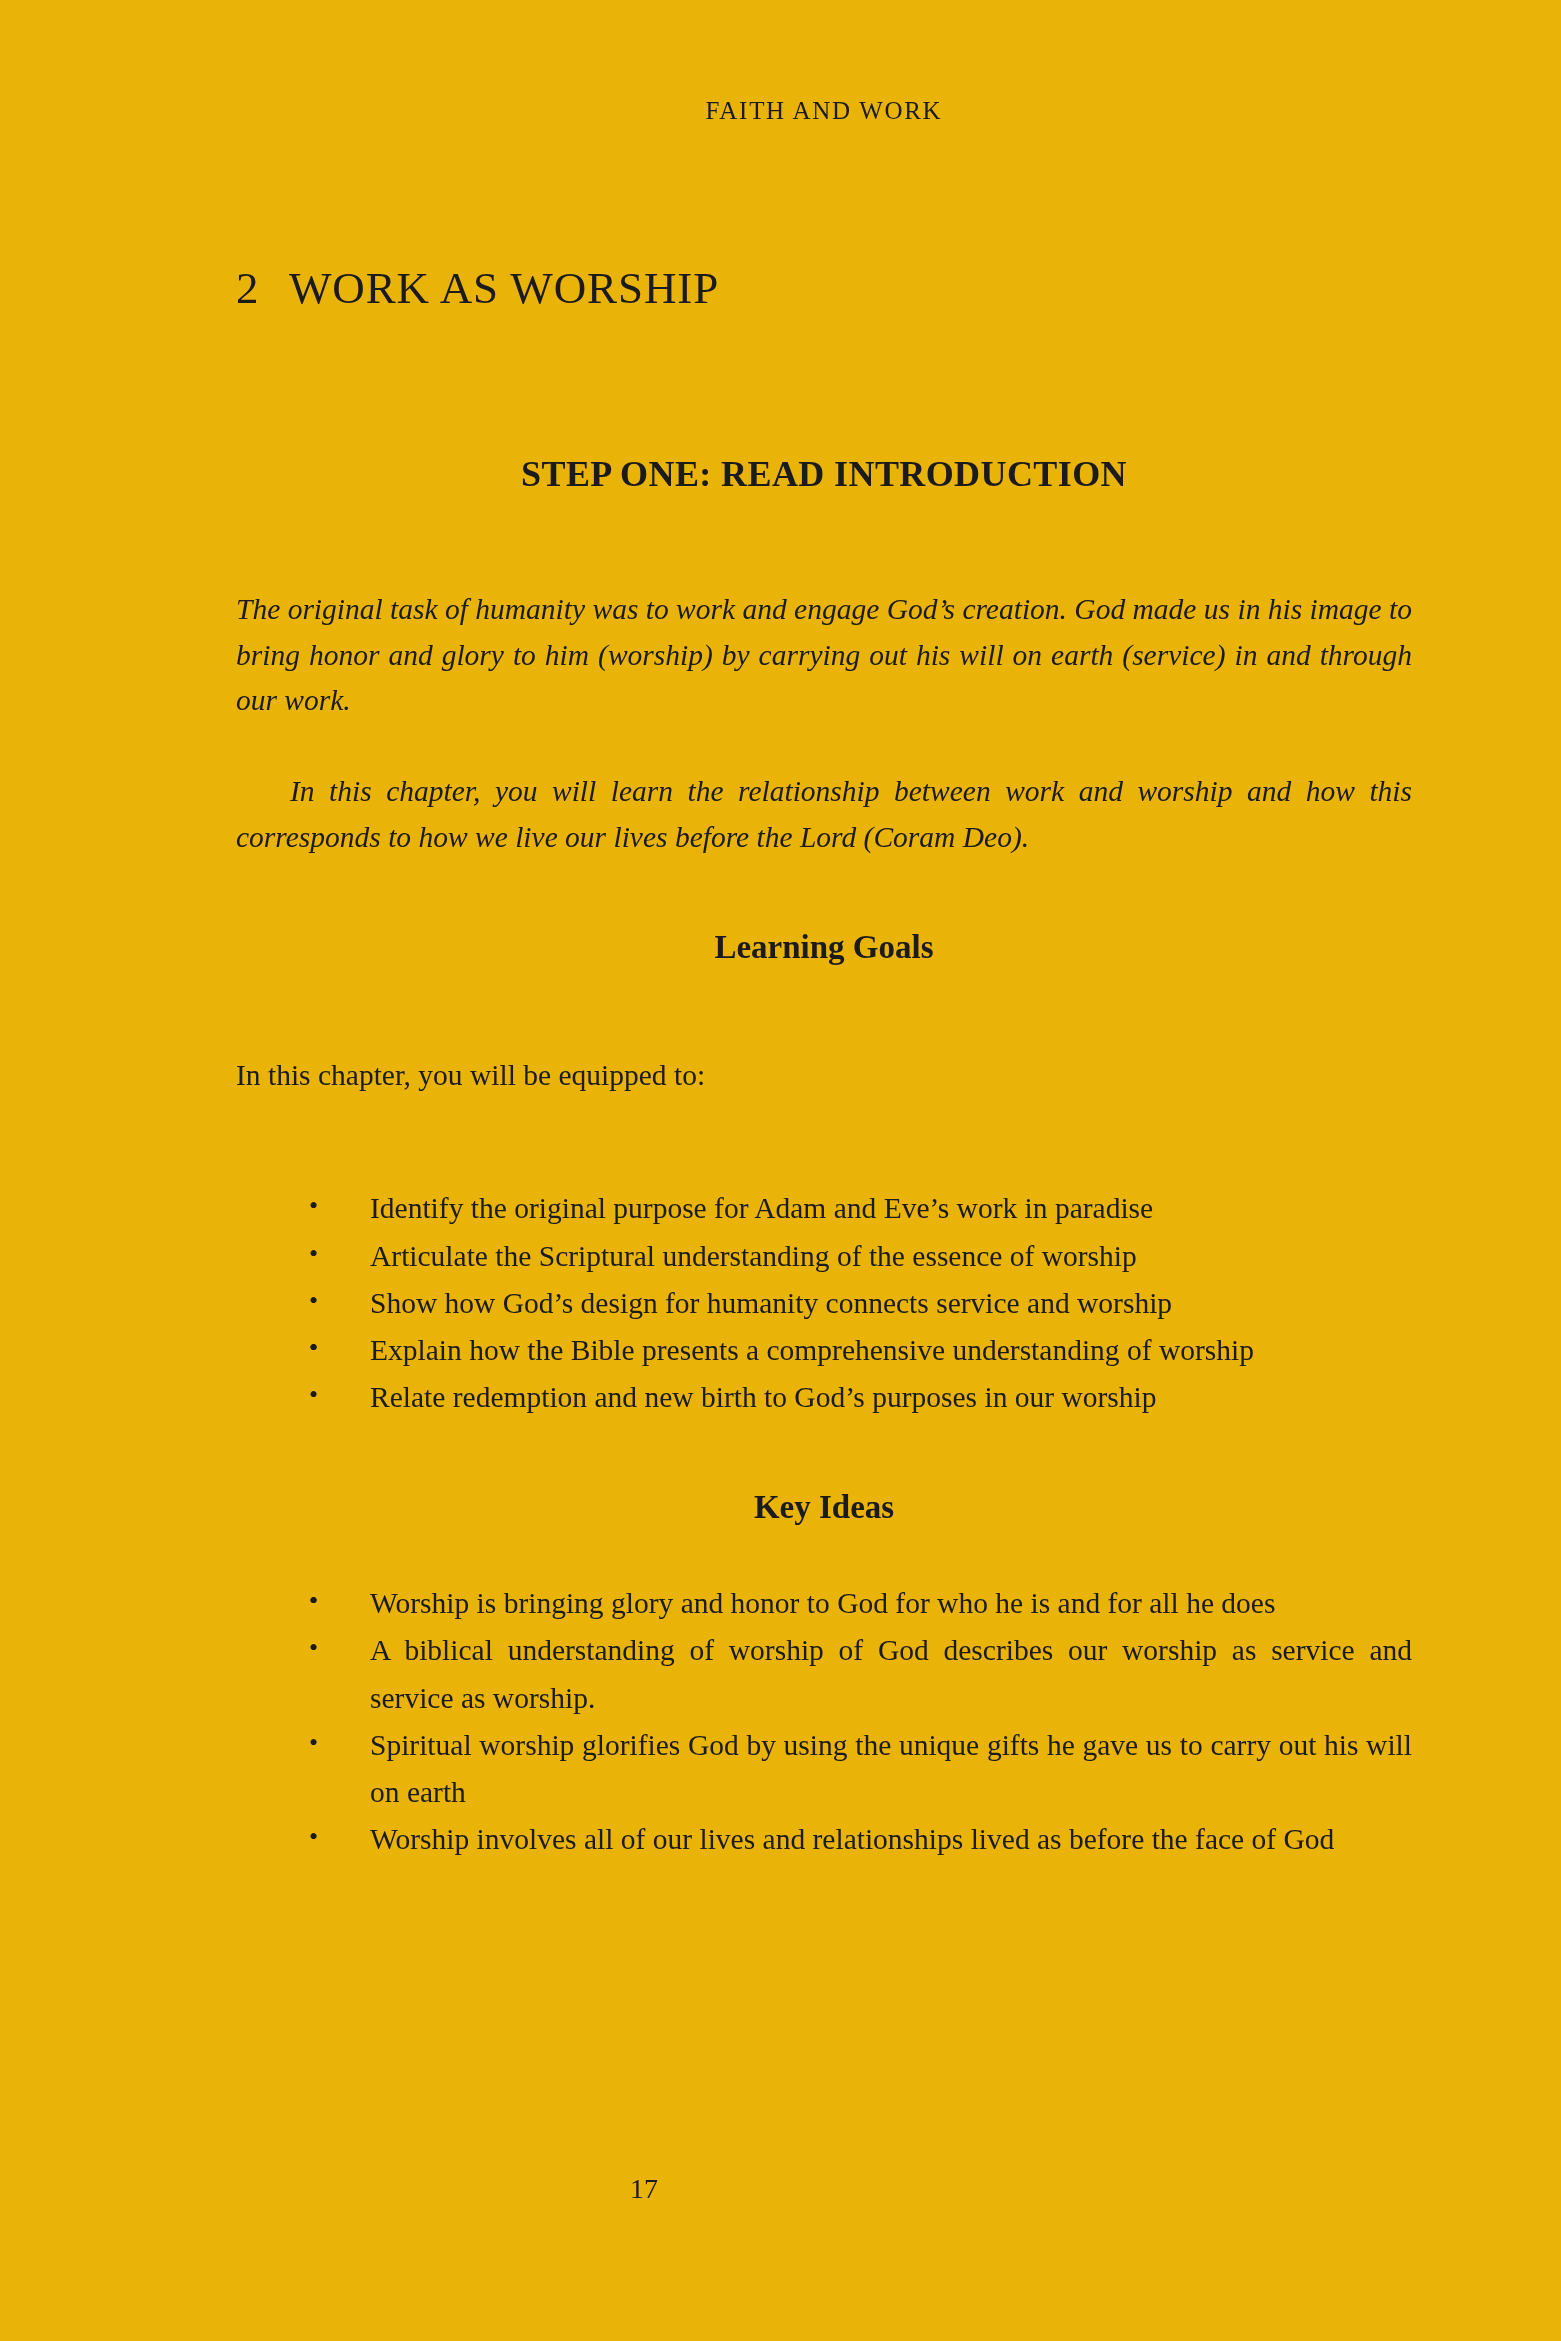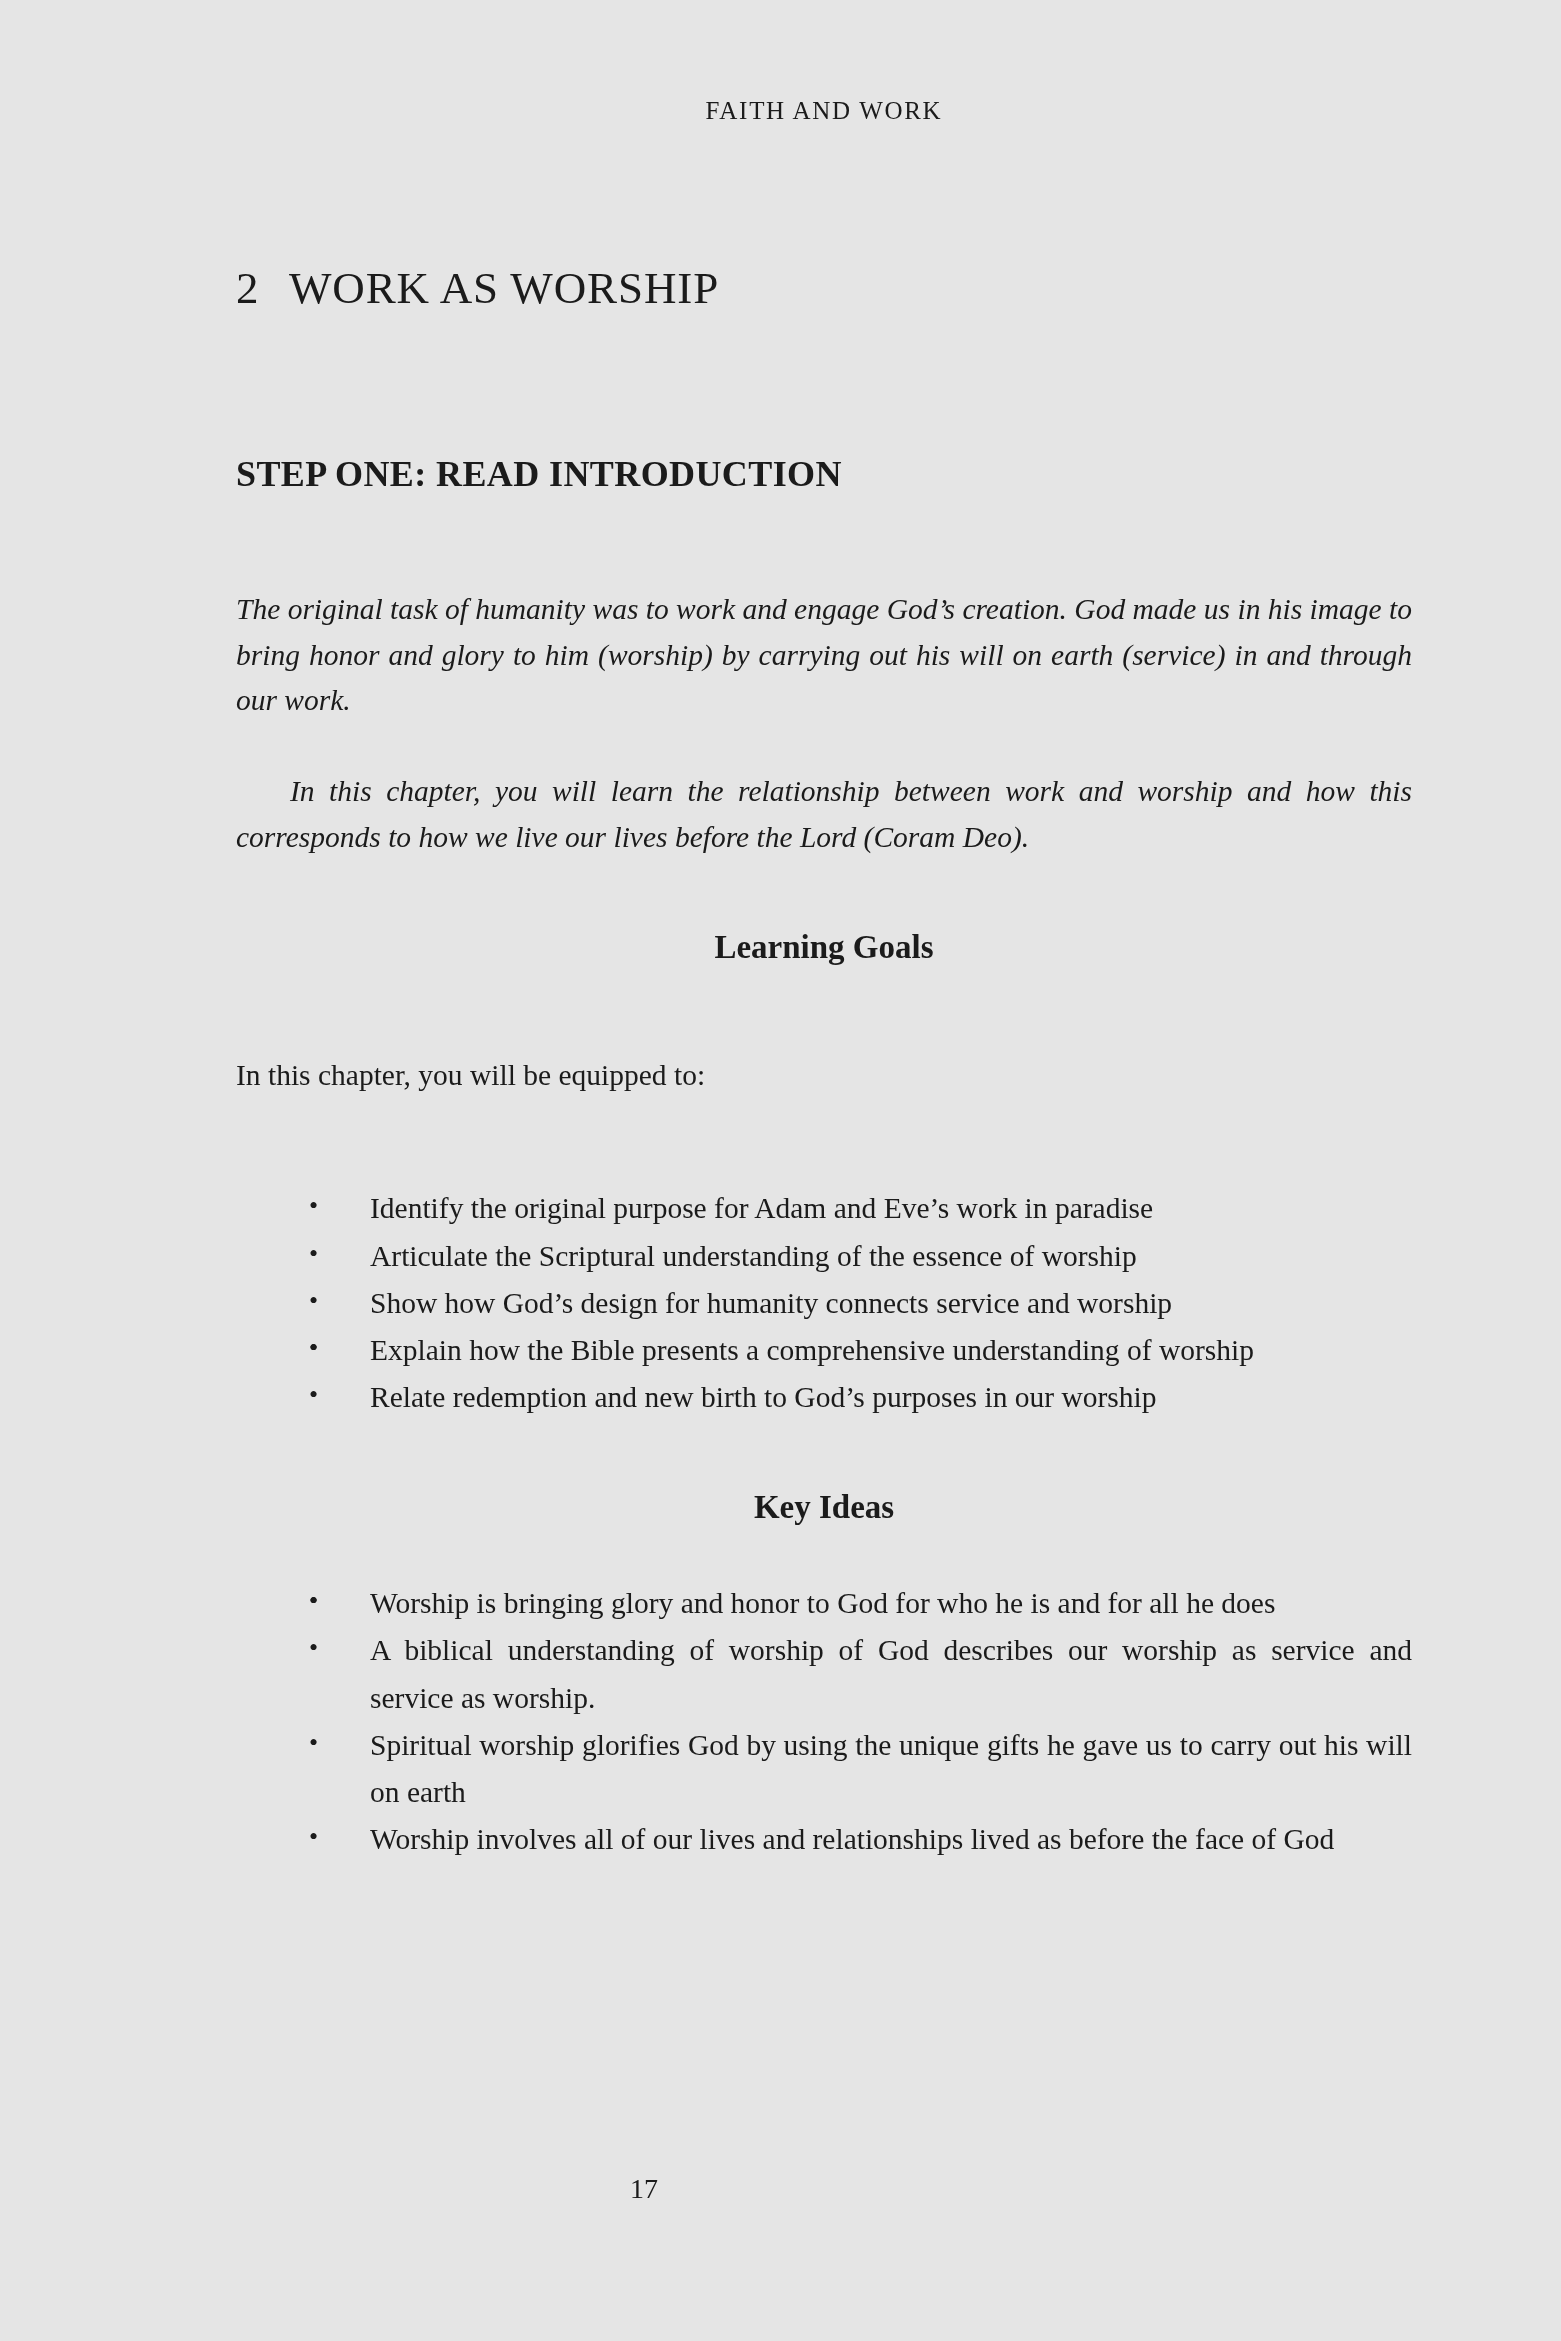--- a/index.html
+++ b/index.html
@@ -4,21 +4,21 @@
 <style>
   html, body {
     margin: 0;
     padding: 0;
     background: #ffffff;
   }
   .page {
     position: relative;
     width: 1561px;
     height: 2342px;
-    background: #e5e5e5;
+    background: #eab308;
     color: #1b1b1b;
     font-family: "Liberation Serif", "DejaVu Serif", serif;
     box-sizing: border-box;
     padding: 97px 149px 0 236px;
     overflow: hidden;
   }
   .running-header {
     text-align: center;
     font-size: 25px;
     letter-spacing: 1.7px;
@@ -31,20 +31,21 @@
     margin: 137px 0 0 0;
   }
   .chapter-title .num {
     margin-right: 29.5px;
   }
   .section-heading {
     font-size: 36px;
     font-weight: bold;
     letter-spacing: 0.4px;
     margin: 139px 0 0 0;
+    text-align: center;
   }
   p.body-text {
     font-size: 29.5px;
     line-height: 1.55;
     text-align: justify;
     margin: 0;
     font-style: italic;
   }
   p.body-text.first {
     margin-top: 92px;

